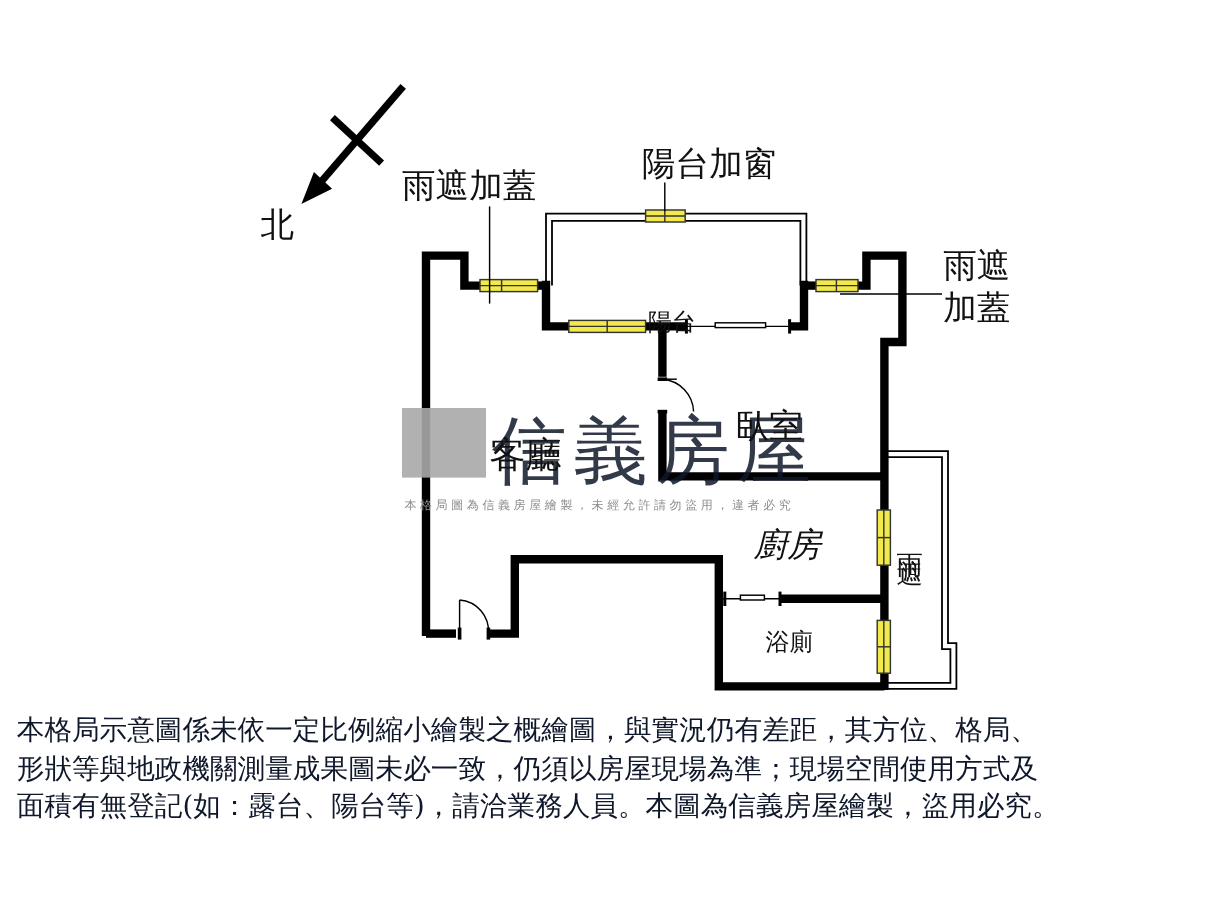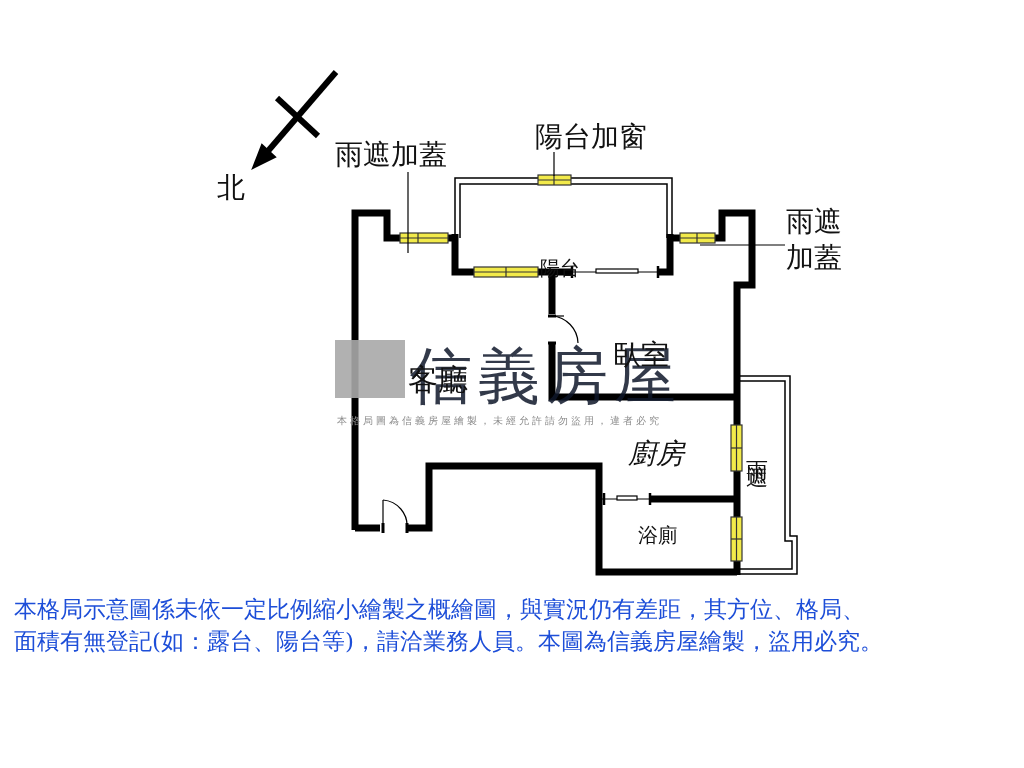--- a/index.html
+++ b/index.html
@@ -9,21 +9,21 @@
   .lbl { position: absolute; white-space: nowrap; color: #111; line-height: 1; }
   .lbl-lg { font-size: 30px; margin-top: 28px; }
   .lbl-md { font-size: 28px; }
   .lbl-sm { font-size: 20px; }
   .lbl-v { writing-mode: vertical-rl; font-size: 22px; letter-spacing: 4px; }
   .wm-text { position: absolute; color: #9a9a9a; font-family: "DejaVu Sans", sans-serif; }
   .wm-big { font-size: 62px; left: 410px; top: 334px; letter-spacing: 6px; color: #0f172a; opacity: .85; }
   .wm-small { font-size: 10px; left: 337px; top: 414px; letter-spacing: 3px; color: #8c8c8c; }
   .wm-logo { position: absolute; left: 335px; top: 340px; width: 70px; height: 58px; background: #a8a8a8; opacity: .9; }
   .disclaimer { position: absolute; left: 14px; top: 594px; width: 1000px;
-                font-size: 23px; line-height: 31.5px; color: #1d4ed8;
+                font-size: 23px; line-height: 31.5px; color: #0f172a;
                 font-family: "DejaVu Serif", "Liberation Serif", serif; }
   .disclaimer p { margin: 0; white-space: nowrap; }
 </style>
 </head>
 <body>
 
 <svg id="plan" viewBox="0 0 1024 580" xmlns="http://www.w3.org/2000/svg">
 
   <g stroke="#000" stroke-width="6" fill="none" stroke-linecap="butt">
     <line x1="336" y1="72" x2="262" y2="158"></line>
@@ -131,14 +131,15 @@
 <div class="lbl lbl-md" style="left:786px;top:246px;font-family:Liberation Mono, monospace;">加蓋</div>
 <div class="lbl lbl-sm" style="left:540px;top:212px;margin-top:46px;">陽台</div>
 <div class="lbl lbl-lg" style="left:408px;top:337px;">客廳</div>
 <div class="lbl lbl-md" style="left:613px;top:321px;margin-top:20px;">臥室</div>
 <div class="lbl lbl-md" style="left:628px;top:440px;font-style:italic;">廚房</div>
 <div class="lbl lbl-sm" style="left:638px;top:525px;">浴廁</div>
 <div class="lbl lbl-v" style="left:746px;top:444px;">雨遮</div>
 
 <div class="disclaimer">
   <p>本格局示意圖係未依一定比例縮小繪製之概繪圖，與實況仍有差距，其方位、格局、</p>
+  <p>形狀等與地政機關測量成果圖未必一致，仍須以房屋現場為準；現場空間使用方式及</p>
   <p>面積有無登記(如：露台、陽台等)，請洽業務人員。本圖為信義房屋繪製，盜用必究。</p>
 </div>
 
 </body></html>

